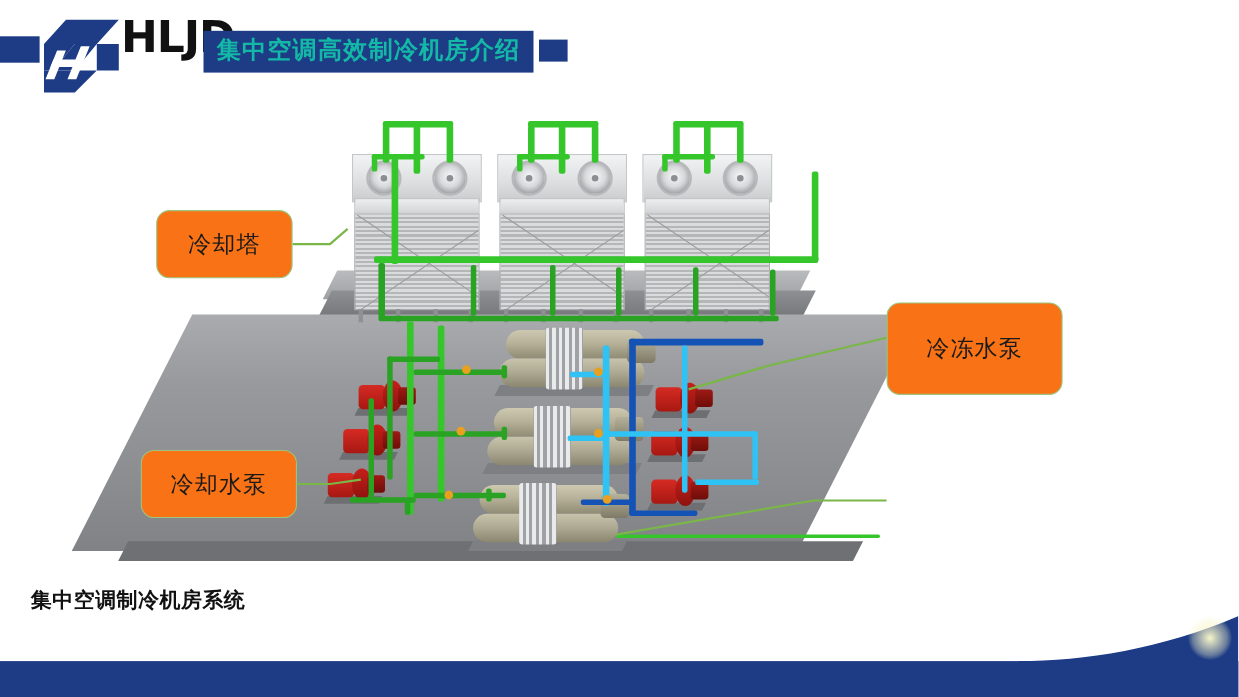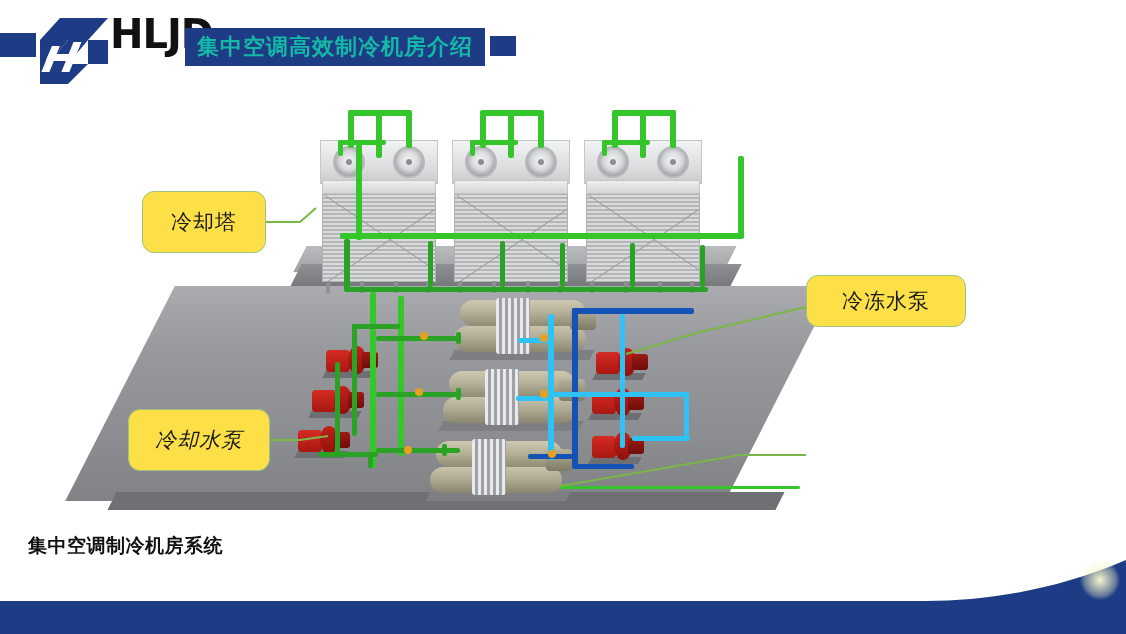--- a/index.html
+++ b/index.html
@@ -94,21 +94,21 @@
   
   .pipe{position:absolute;border-radius:2px;}
   .pg{background:#35c62b;}   
   .pg2{background:#2aa324;}  
   .pc{background:#2fc3f5;}   
   .pb{background:#1552b5;}   
 
   .valve{position:absolute;width:8px;height:8px;border-radius:50%;background:#e8a020;}
 
   
-  .callout{position:absolute;background:#fde047;border:1px solid #9cc47c;border-radius:12px;
+  .callout{position:absolute;background:#f97316;border:1px solid #9cc47c;border-radius:12px;
     display:flex;align-items:center;justify-content:center;box-sizing:border-box;}
   .callout span{font-size:21px;color:#1a1a1a;font-weight:normal;letter-spacing:1px;
     font-family:"DejaVu Sans","Liberation Sans",sans-serif;}
 
   
   .concept{position:absolute;left:28px;top:533px;font-size:19px;font-weight:bold;color:#111;
     letter-spacing:0.5px;font-family:"DejaVu Sans","Liberation Sans",sans-serif;}
   .eq1{position:absolute;left:290px;top:525px;font-size:20px;font-weight:bold;color:#111;
     white-space:nowrap;letter-spacing:0px;font-family:"DejaVu Sans","Liberation Sans",sans-serif;}
   .eq2{position:absolute;left:290px;top:558px;font-size:20px;font-weight:bold;color:#ef1111;
@@ -337,24 +337,24 @@
     <svg class="leaders" width="1126" height="418" style="position:absolute;left:0;top:0;pointer-events:none;">
       <polyline points="266,126 300,126 316,112" fill="none" stroke="#7ab648" stroke-width="2"></polyline>
       <polyline points="270,344 300,344 328,340" fill="none" stroke="#7ab648" stroke-width="2"></polyline>
       <polyline points="806,211 700,236 626,258" fill="none" stroke="#7ab648" stroke-width="2"></polyline>
       <polyline points="806,359 740,359 560,390" fill="none" stroke="#7ab648" stroke-width="2"></polyline>
     </svg>
 
     <div class="callout" style="left:142px;top:95px;width:124px;height:62px;">
       <span>冷却塔</span>
     </div>
-    <div class="callout" style="left:128px;top:313px;width:142px;height:62px;font-style:italic;">
+    <div class="callout" style="left:128px;top:313px;width:142px;height:62px;">
       <span>冷却水泵</span>
     </div>
-    <div class="callout" style="left:806px;top:179px;width:160px;height:52px;">
+    <div class="callout" style="left:806px;top:179px;width:160px;height:84px;">
       <span>冷冻水泵</span>
     </div>
   </div>
 
   <div class="concept">集中空调制冷机房系统</div>
 
   <div class="bottom-bar"></div>
   <div class="bottom-curve">
     <svg width="200" height="74" viewBox="0 0 200 74">
       <path d="M0,74 L0,41 C60,41 130,30 200,0 L200,74 Z" fill="#1d3c85"></path>

